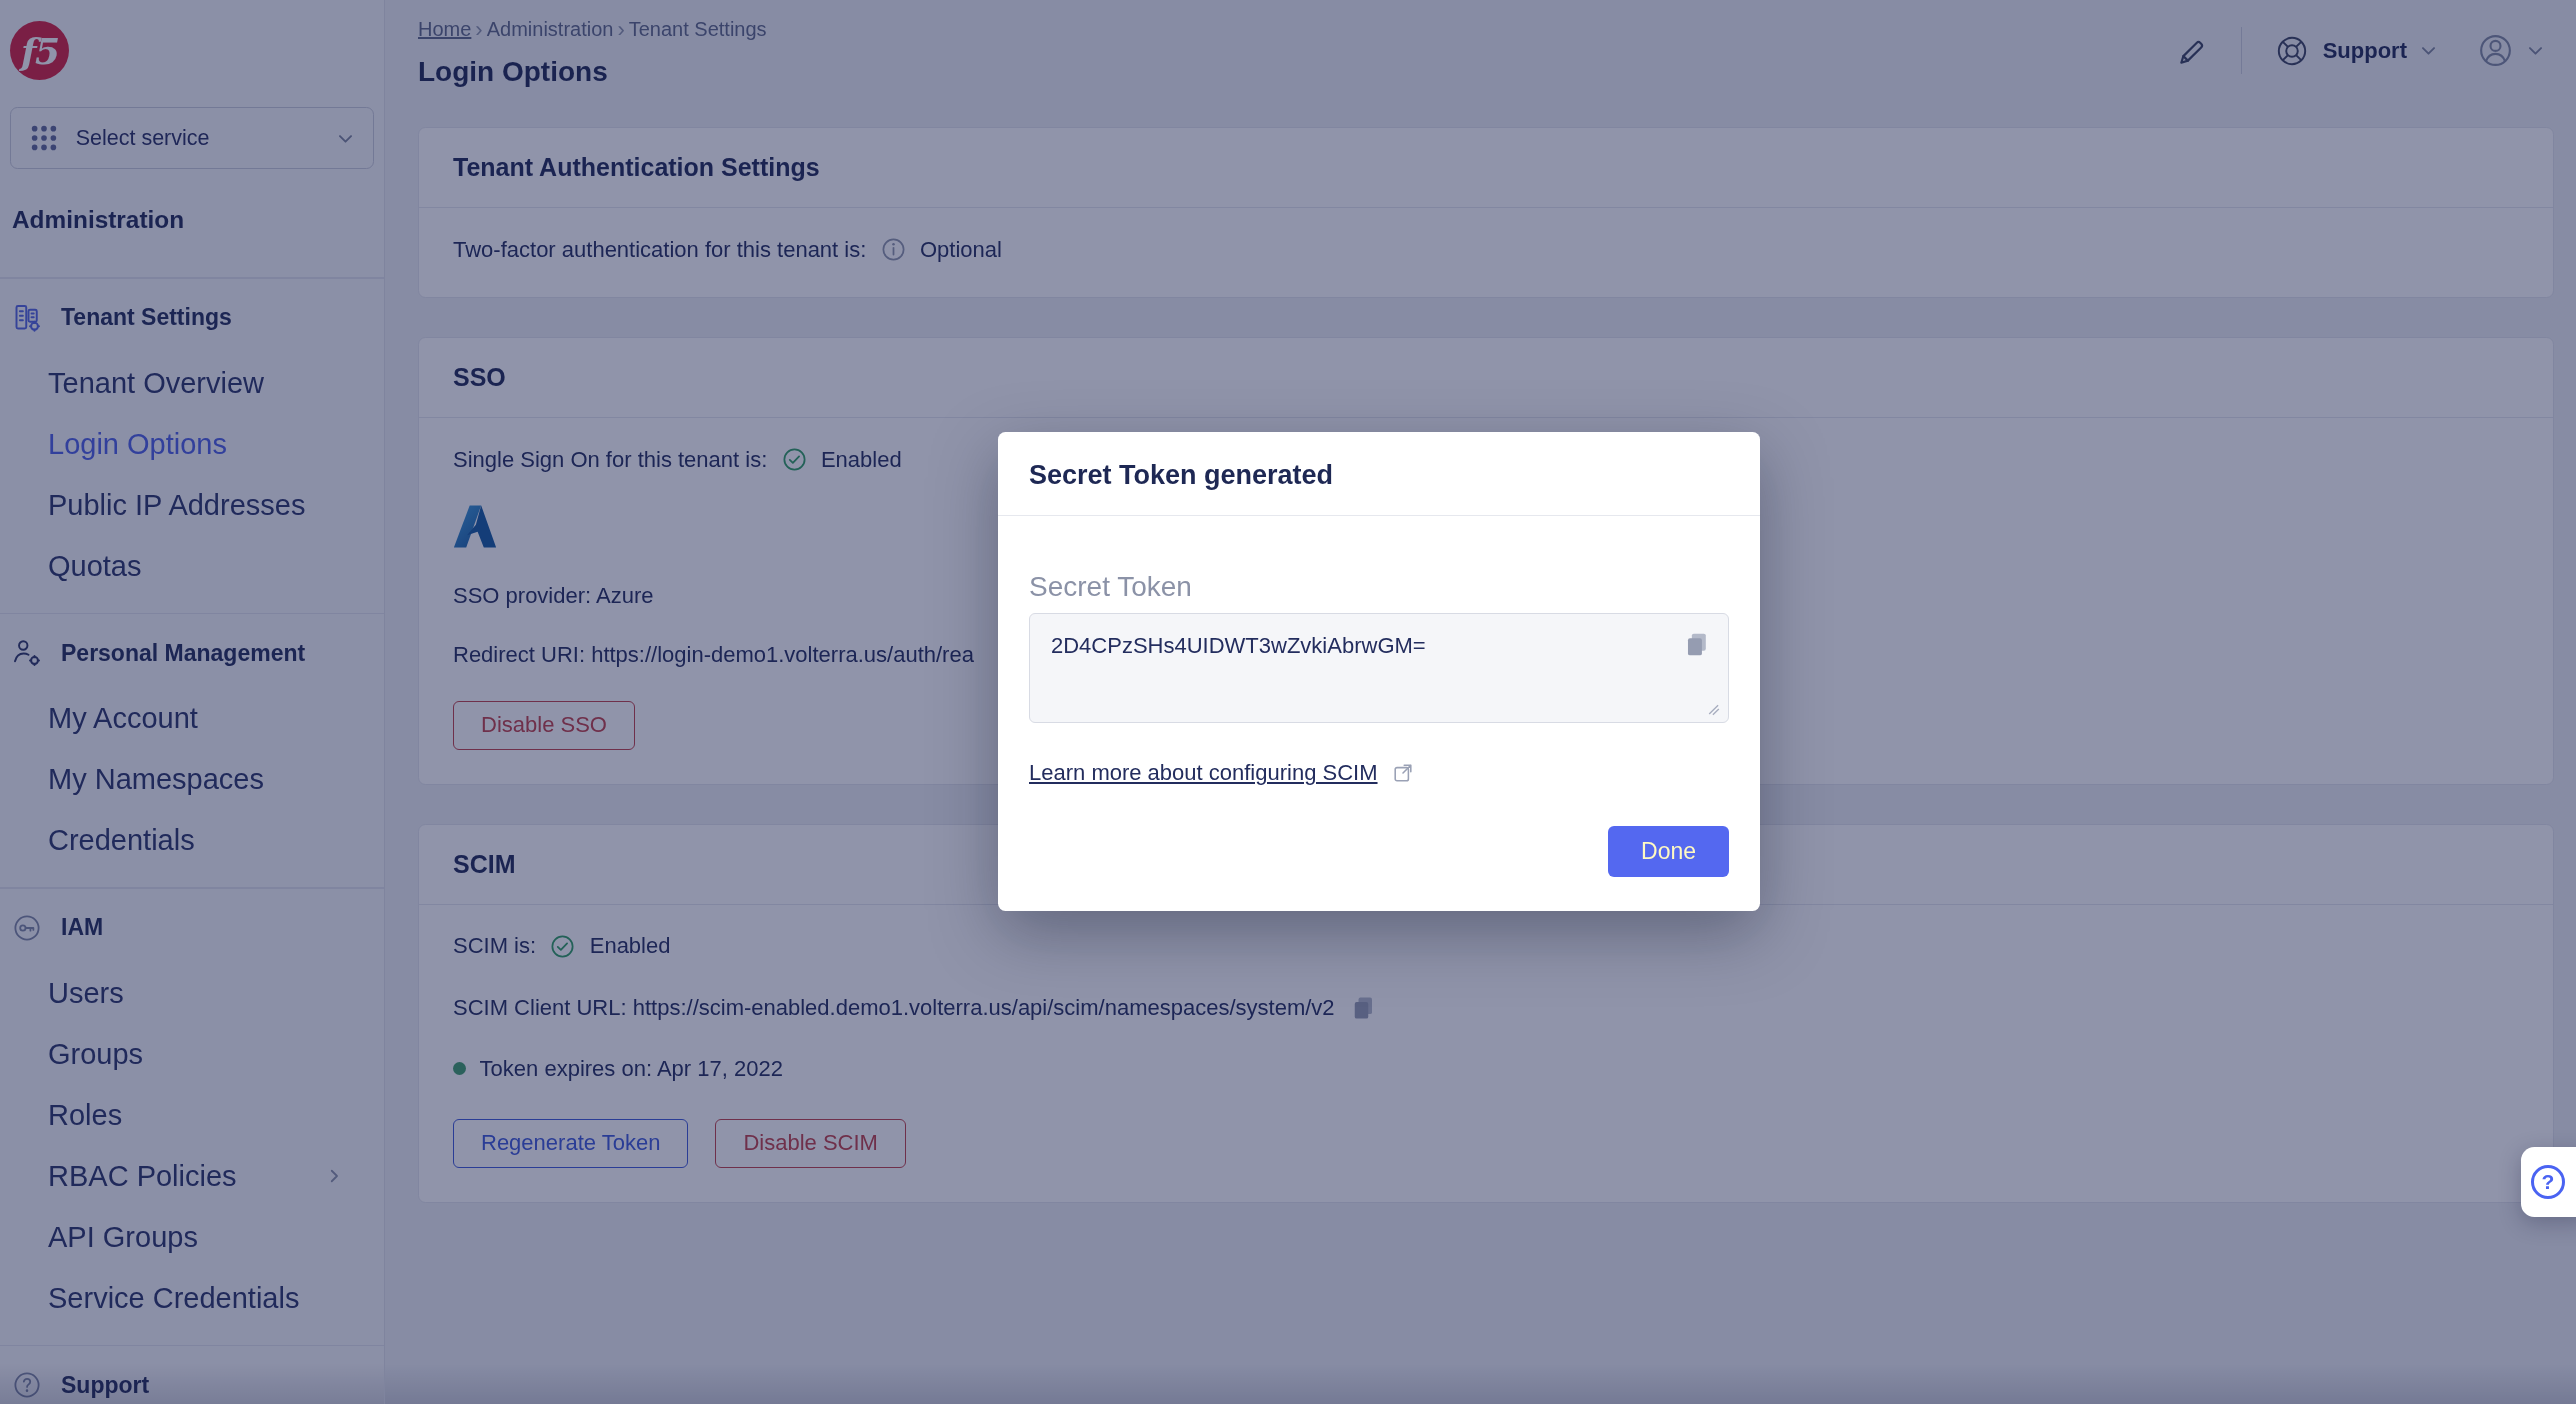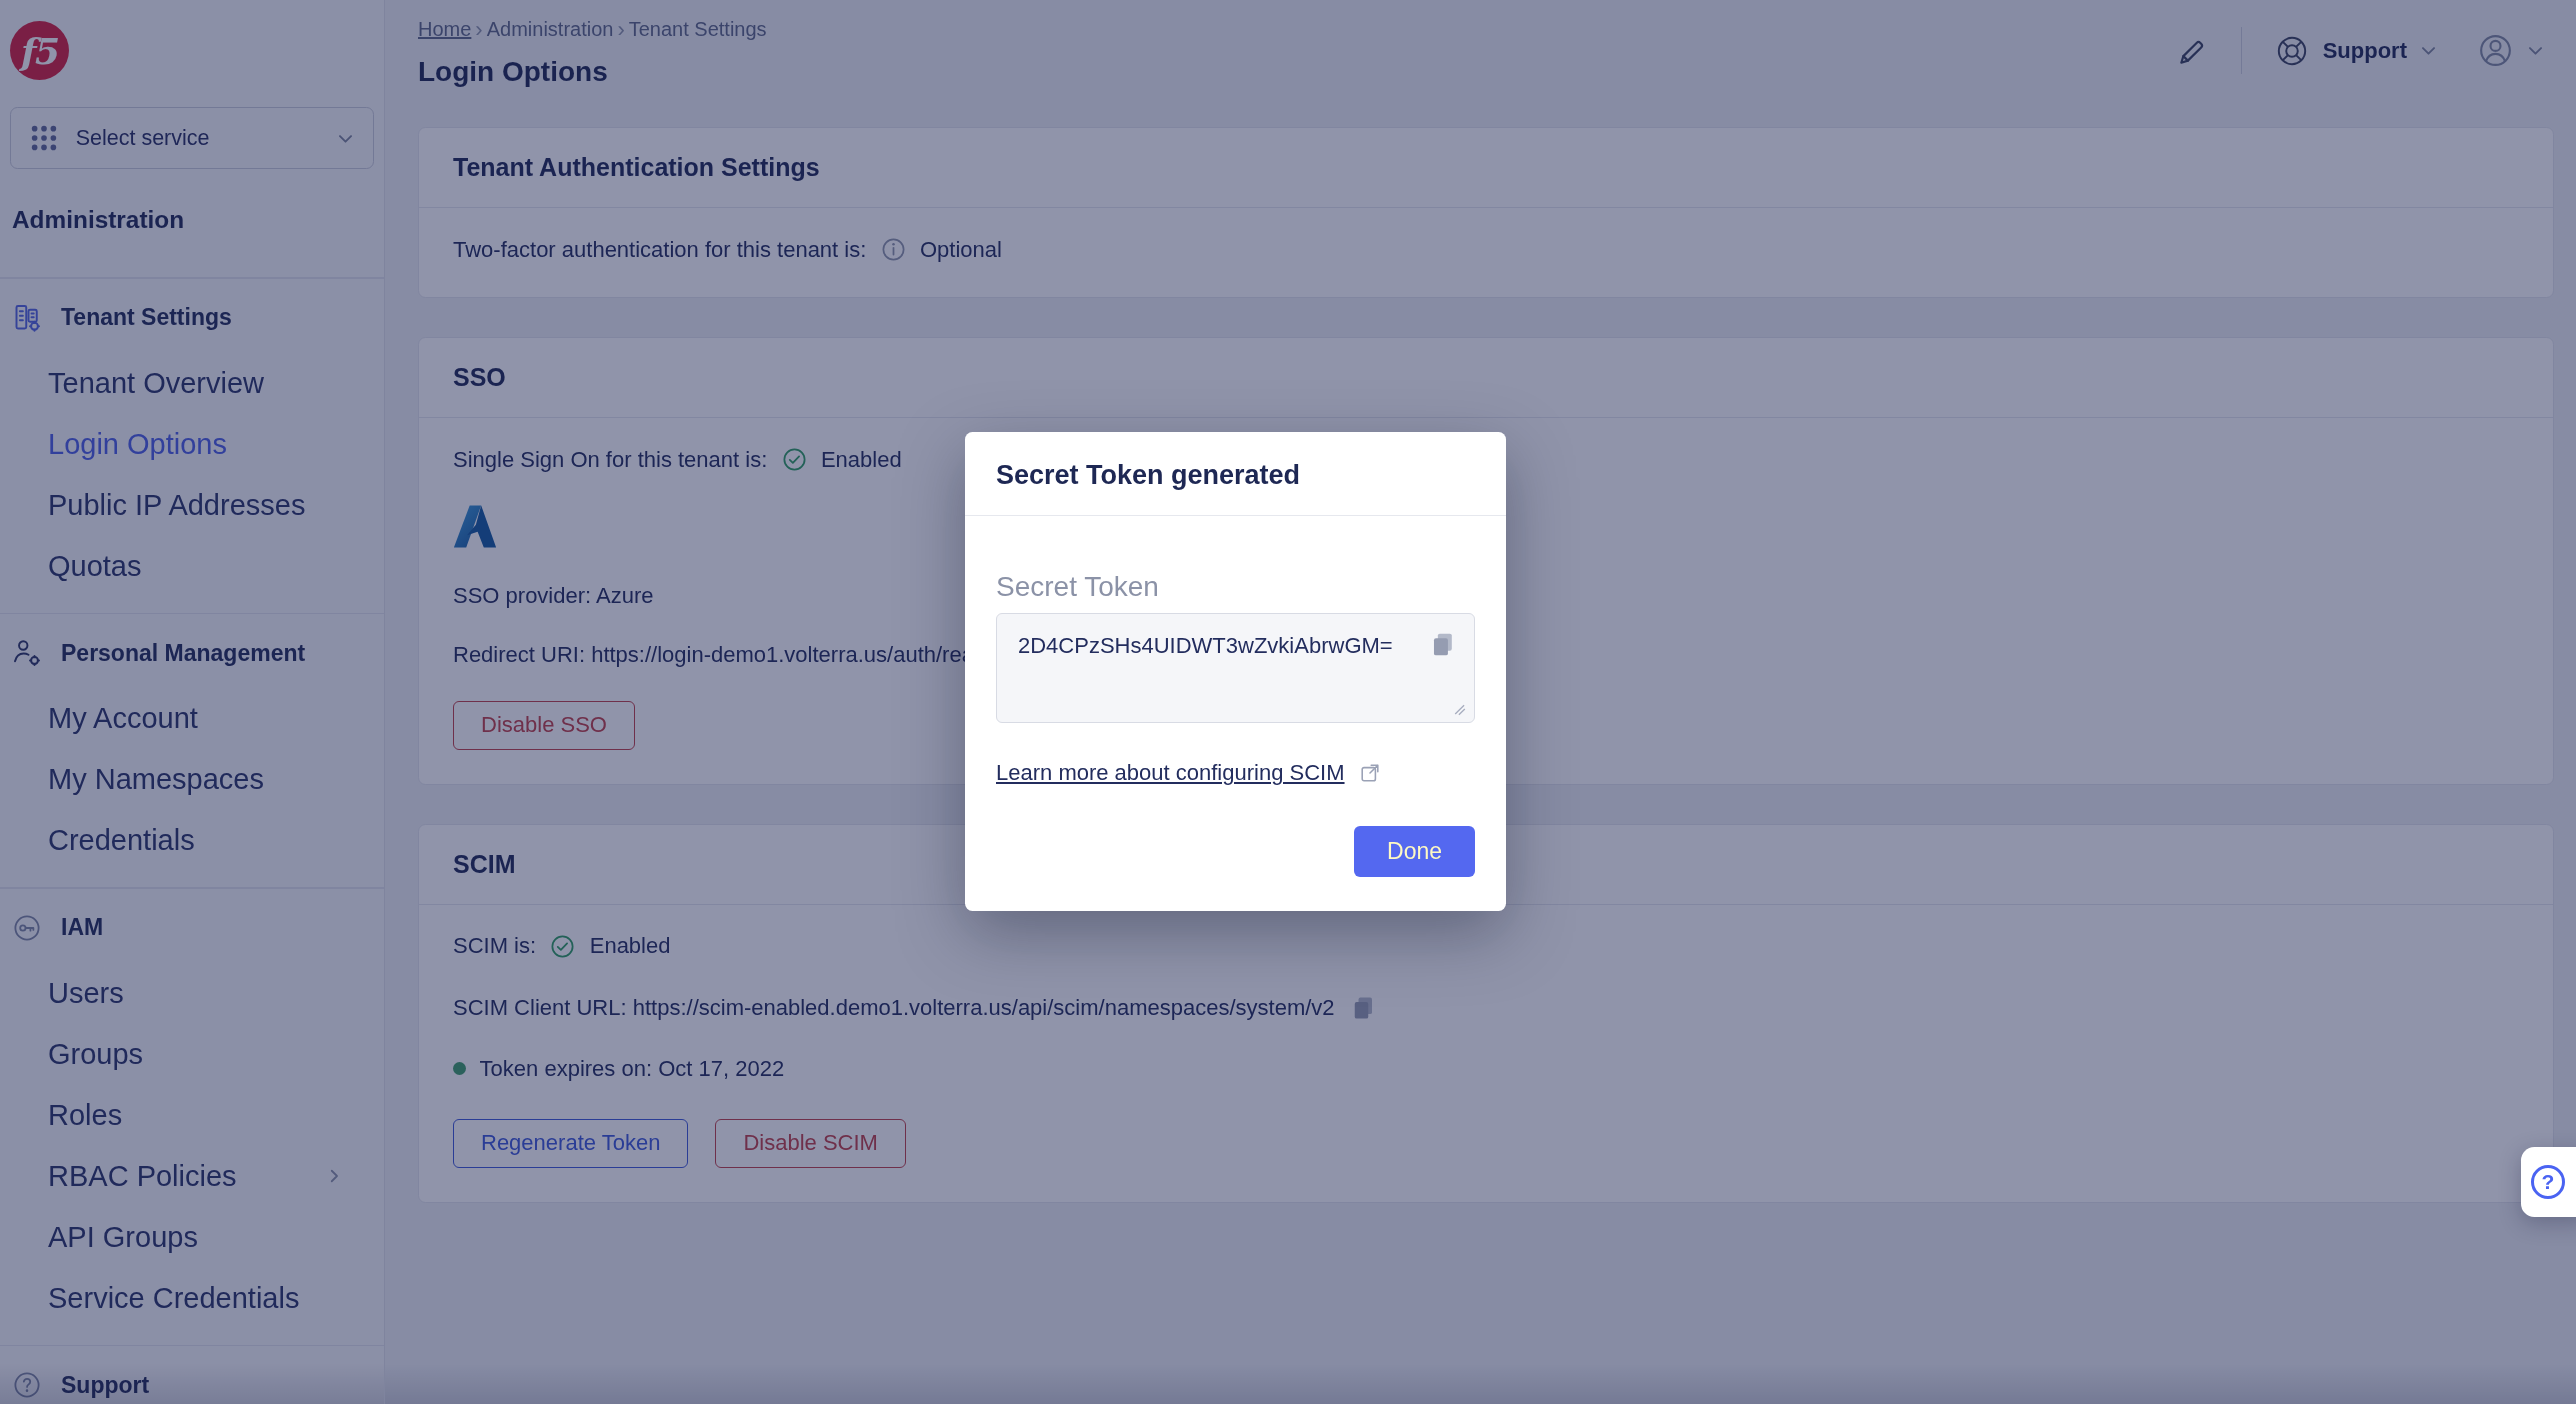--- a/index.html
+++ b/index.html
@@ -65,21 +65,21 @@
   .btn { display:inline-block; border-radius:6px; font-size:22px; padding:10.4px 27px; background:transparent; cursor:pointer; font-family:"Liberation Sans",sans-serif; }
   .btn-red { border:1.5px solid #c04049; color:#c04049; }
   .btn-blue { border:1.5px solid #3d58d8; color:#3d58d8; }
   .buttons-row { display:flex; gap:27px; margin-top:37px; }
   .dot { width:13.3px; height:13.3px; border-radius:50%; background:#3f9e6a; display:inline-block; flex:none; }
   .copy-btn { cursor:pointer; flex:none; }
 
   
   .dim { position:fixed; inset:0; background:rgba(23,32,78,0.48); z-index:10; }
   .modal {
-    position:fixed; top:432px; left:965px; width:541px; background:#fff; border-radius:7.4px; z-index:20;
+    position:fixed; top:432px; left:998px; width:762px; background:#fff; border-radius:7.4px; z-index:20;
     box-shadow:0 22px 67px rgba(10,15,40,0.35);
   }
   .modal-header { padding:28px 31px 24px; font-size:27px; font-weight:bold; color:#1e2854; border-bottom:1.5px solid #e6e8ee; }
   .modal-body { padding:31px 31px 0; }
   .modal-text { font-size:22px; line-height:35px; color:#232d5e; }
   .field-label { margin-top:24px; font-size:28px; color:#8b92a7; }
   .token-box {
     margin-top:10.4px; height:110px; background:#f5f6f9; border:1.5px solid #d8dbe4; border-radius:6px;
     position:relative; padding:19px 67px 0 21px; font-size:22px; color:#232d5e;
   }
@@ -319,21 +319,21 @@
         </div>
         <div class="row mt44">
           <span>SCIM Client URL: https://scim-enabled.demo1.volterra.us/api/scim/namespaces/system/v2</span>
           <svg class="copy-btn" width="30" height="30" viewBox="0 0 40 40">
             <rect x="14" y="6" width="18" height="22" rx="2.5" fill="#b3b9c9"></rect>
             <rect x="9" y="12" width="18" height="22" rx="2.5" fill="#959cb1"></rect>
           </svg>
         </div>
         <div class="row mt44">
           <span class="dot"></span>
-          <span>Token expires on: Oct 17, 2022</span>
+          <span>Token expires on: Apr 17, 2022</span>
         </div>
         <div class="buttons-row">
           <button class="btn btn-blue">Regenerate Token</button>
           <button class="btn btn-red">Disable SCIM</button>
         </div>
       </div>
     </section>
 
     <div class="bottom-shade"></div>
   </main>

